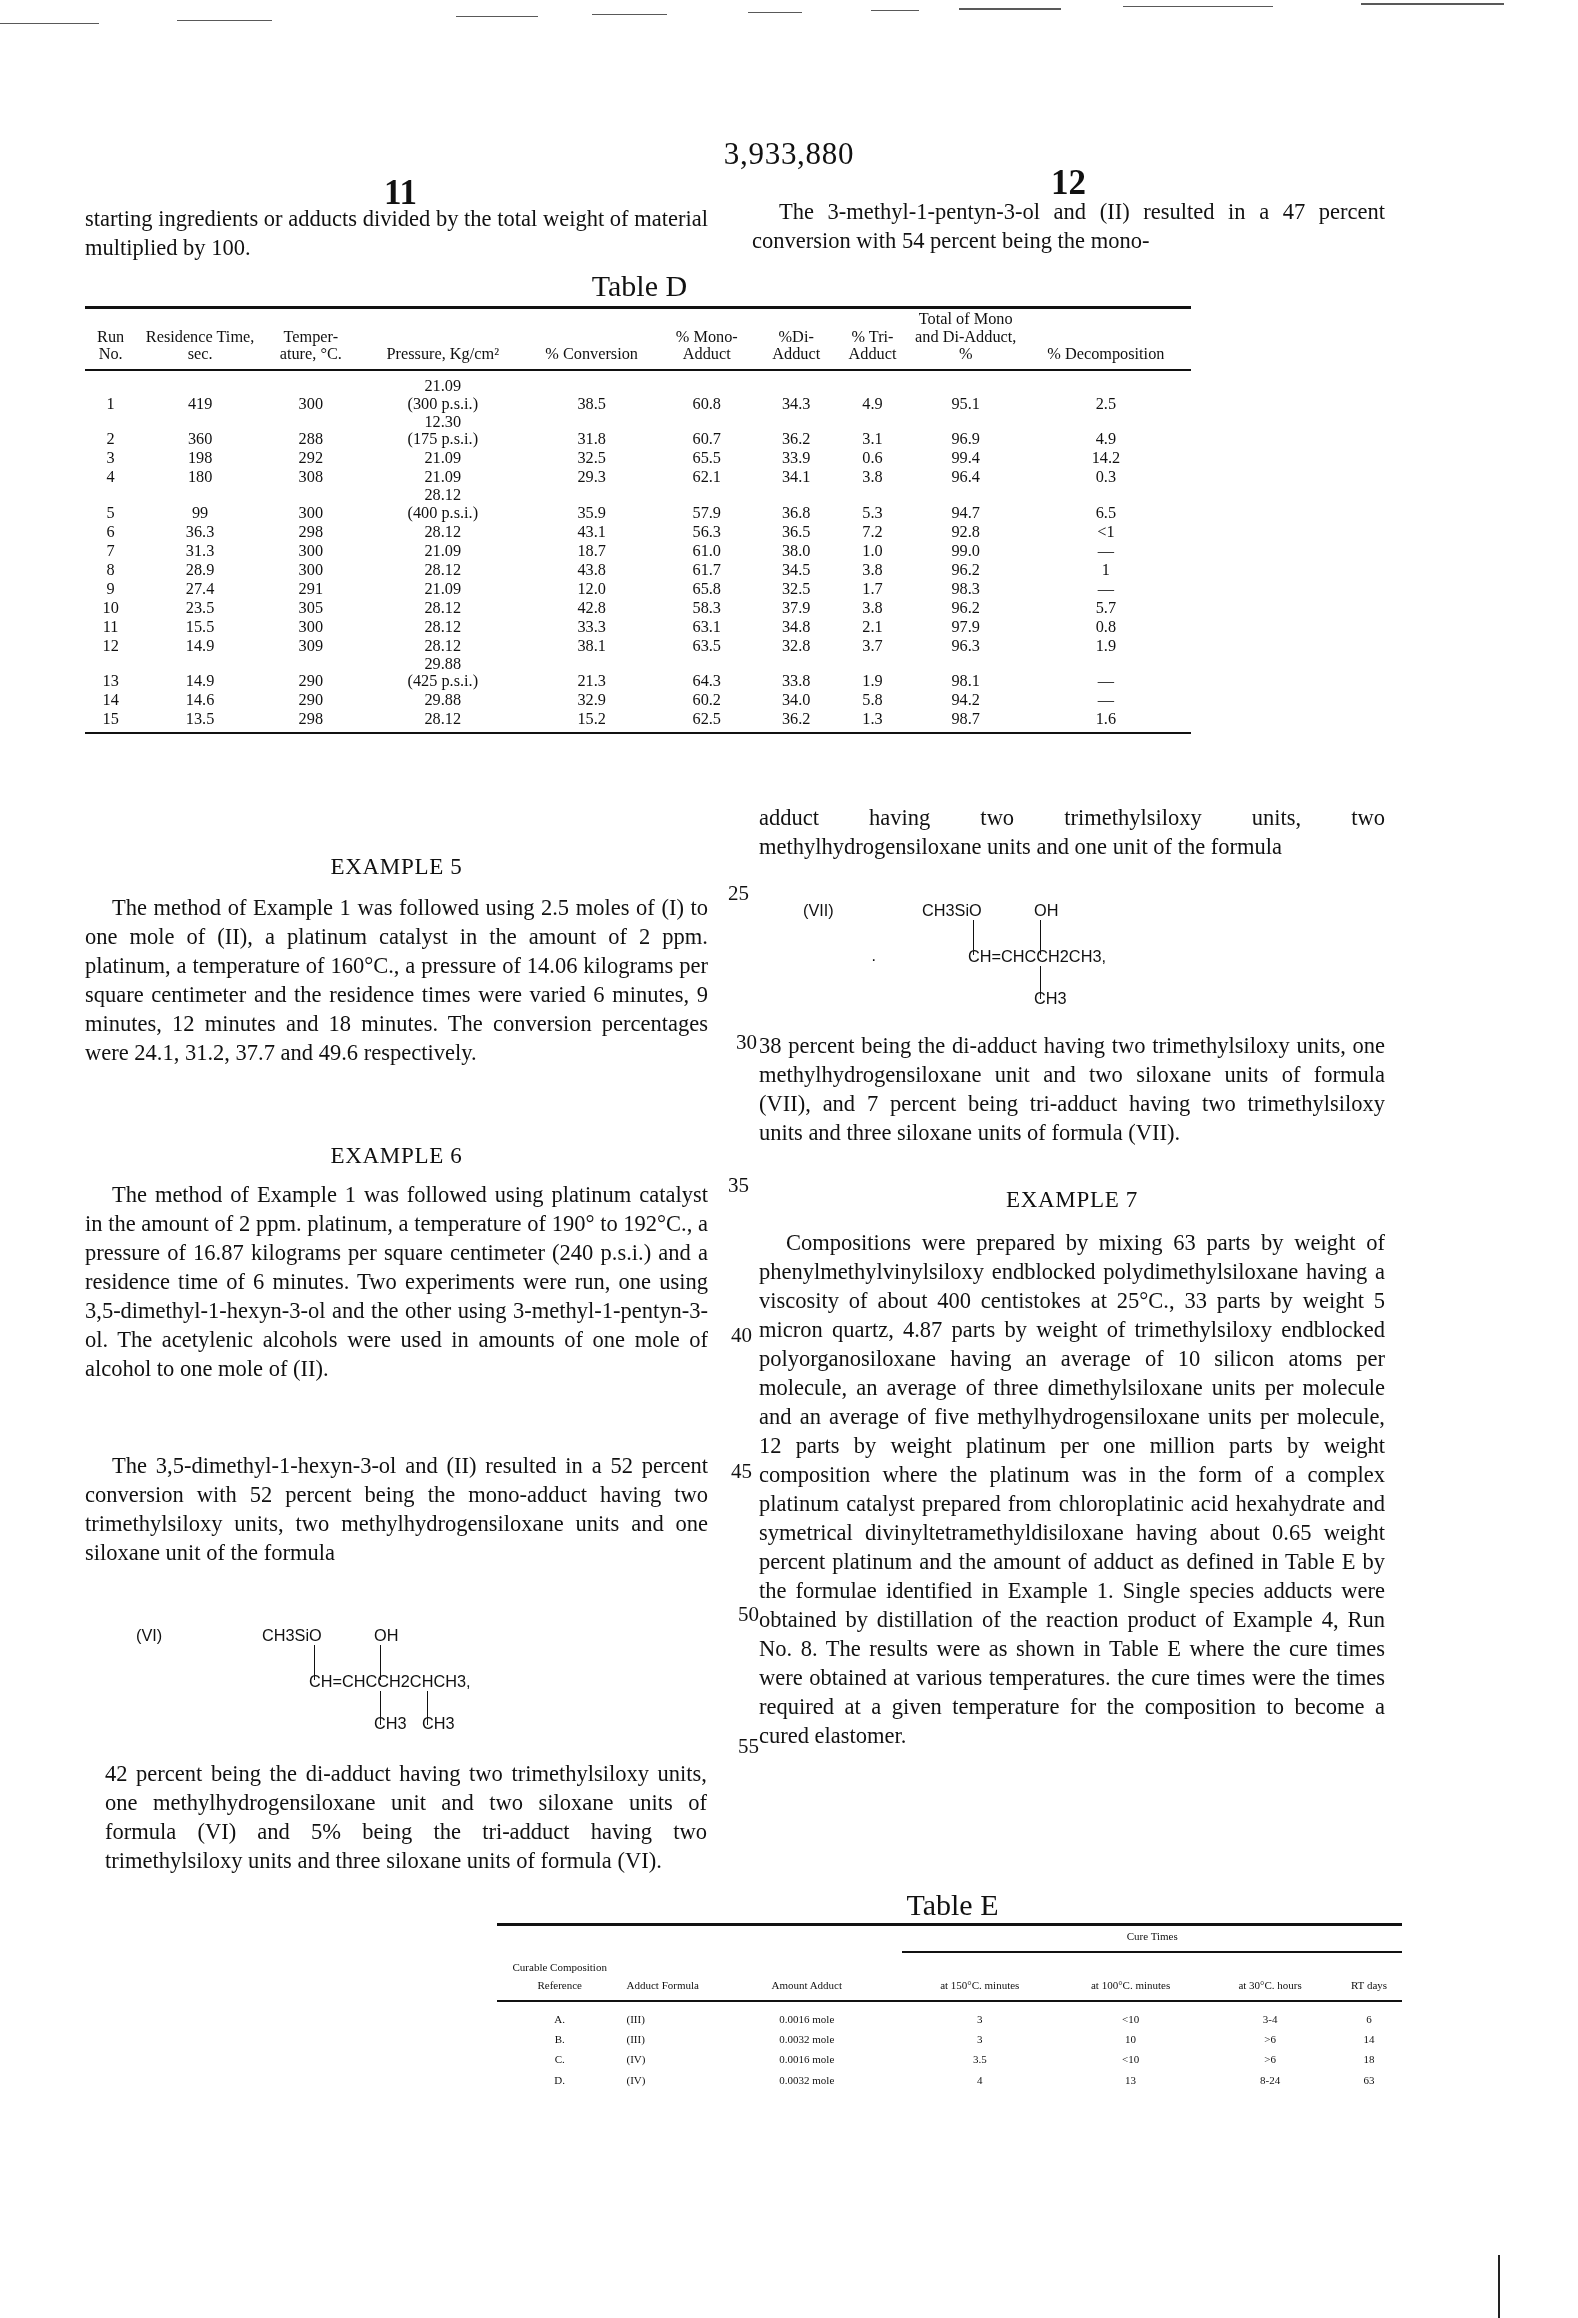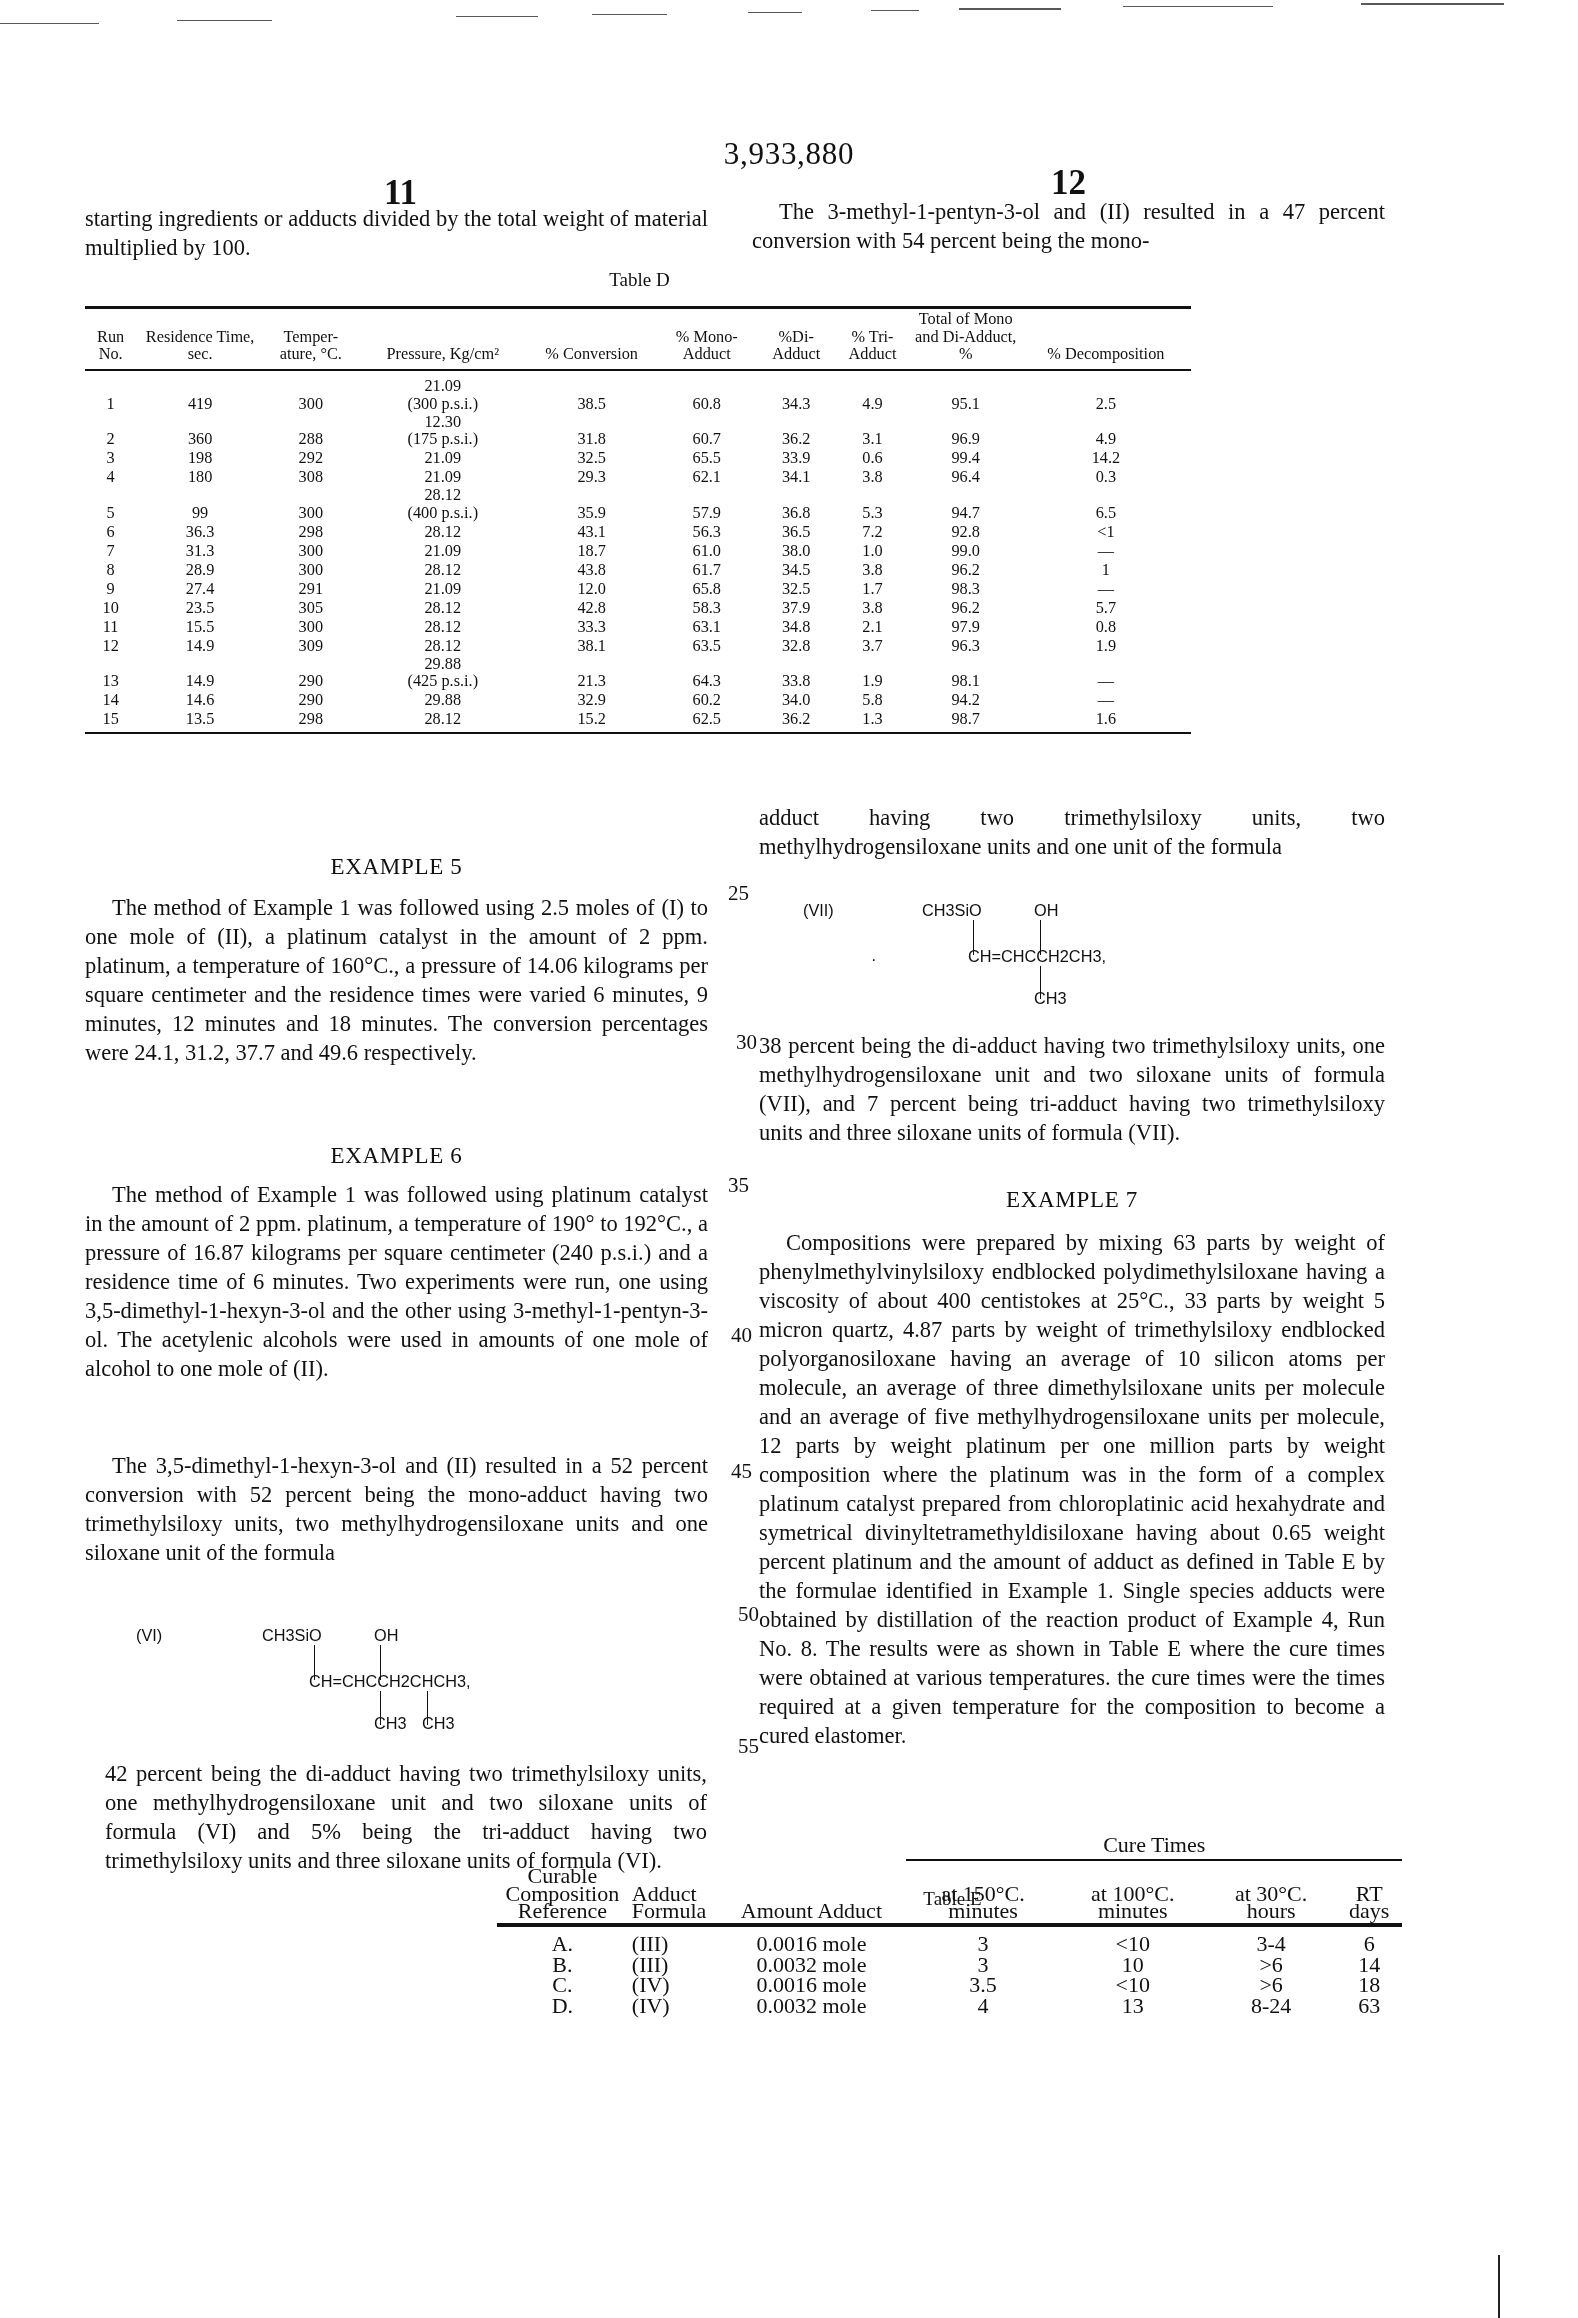--- a/index.html
+++ b/index.html
@@ -21,39 +21,39 @@
     position: absolute; font-size: 35px; font-weight: bold;
   }
   .para {
     position: absolute; font-size: 22.5px; line-height: 29px; text-align: justify;
   }
   .para.indent { text-indent: 27px; }
   .heading {
     position: absolute; font-size: 23px; text-align: center; letter-spacing: 0.7px;
   }
   .table-title {
-    position: absolute; font-size: 19px; text-align: center;
+    position: absolute; font-size: 30px; text-align: center;
   }
   .gutter-num {
     position: absolute; font-size: 21px; width: 41px; text-align: right; margin-top: 20px;
   }
   .rule {
     position: absolute; height: 2.7px; background: #111;
   }
   
   .tD { position: absolute; left: 85px; top: 310px; width: 1106px; border-collapse: collapse; font-size: 16.3px; }
   .tD th { font-weight: normal; vertical-align: bottom; line-height: 17.7px; padding: 0 4.1px 5.4px; text-align: center; }
   .tD td { text-align: center; line-height: 19px; padding: 0 4.1px; vertical-align: bottom; }
   .tD thead tr.hdr th { border-bottom: 2.7px solid #111; }
   .tD tbody tr.first td { padding-top: 6.8px; }
   .tD tbody tr.last td { border-bottom: 2.7px solid #111; padding-bottom: 4.1px; }
   .psi { display: block; line-height: 17.7px; }
 
   
-  .tE { position: absolute; left: 497px; top: 1832px; width: 905px; border-collapse: collapse; font-size: 22px; }
+  .tE { position: absolute; left: 497px; top: 1924px; width: 905px; border-collapse: collapse; font-size: 11px; }
   .tE th { font-weight: normal; vertical-align: bottom; line-height: 17.7px; padding: 0 4.1px 5.4px; text-align: center; }
   .tE .group th { border-bottom: 2.7px solid #111; padding: 4.1px 0 5.4px; }
   .tE thead tr.hdr th { border-bottom: 2.7px solid #111; }
   .tE td { text-align: center; line-height: 20.4px; padding: 0 4.1px; }
   .tE tbody tr.first td { padding-top: 6.8px; }
   .tE td.left { text-align: left; }
 
   .formula {
     position: absolute; font-size: 16.3px; font-family: "Liberation Sans", "DejaVu Sans", sans-serif;
   }

